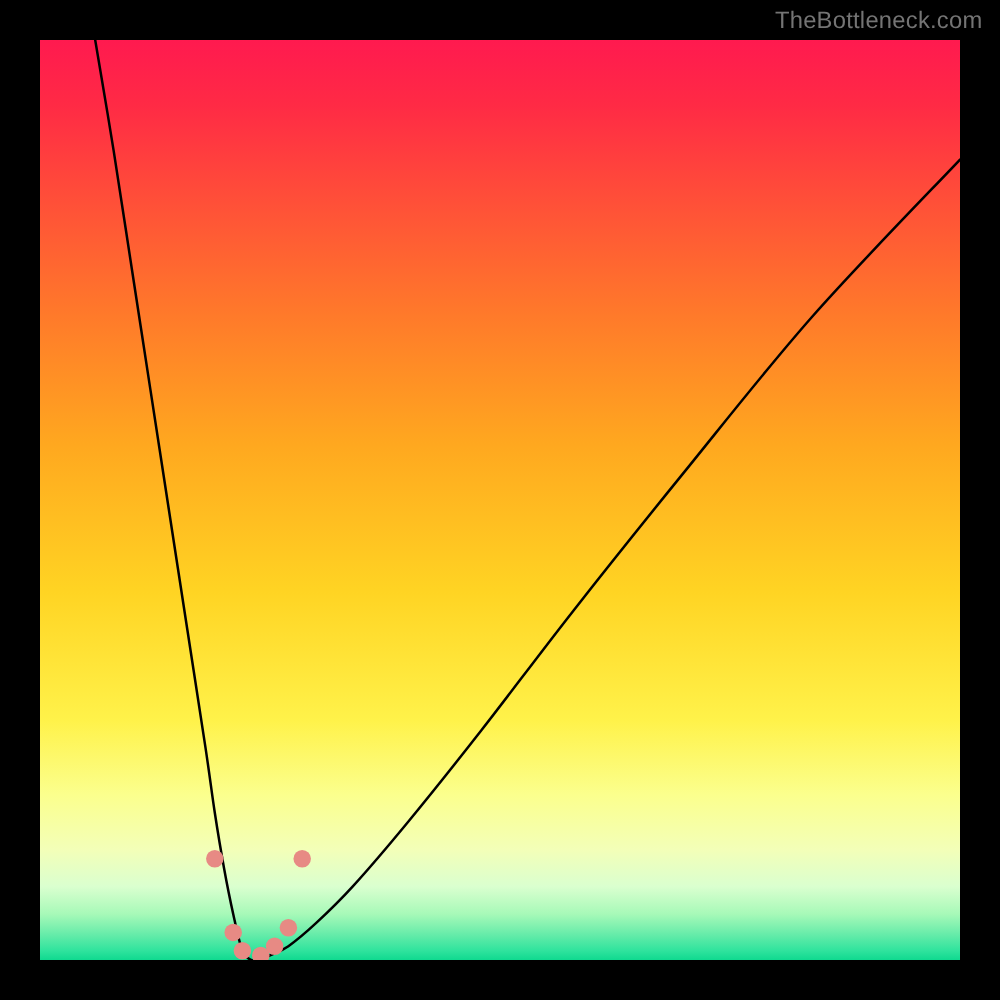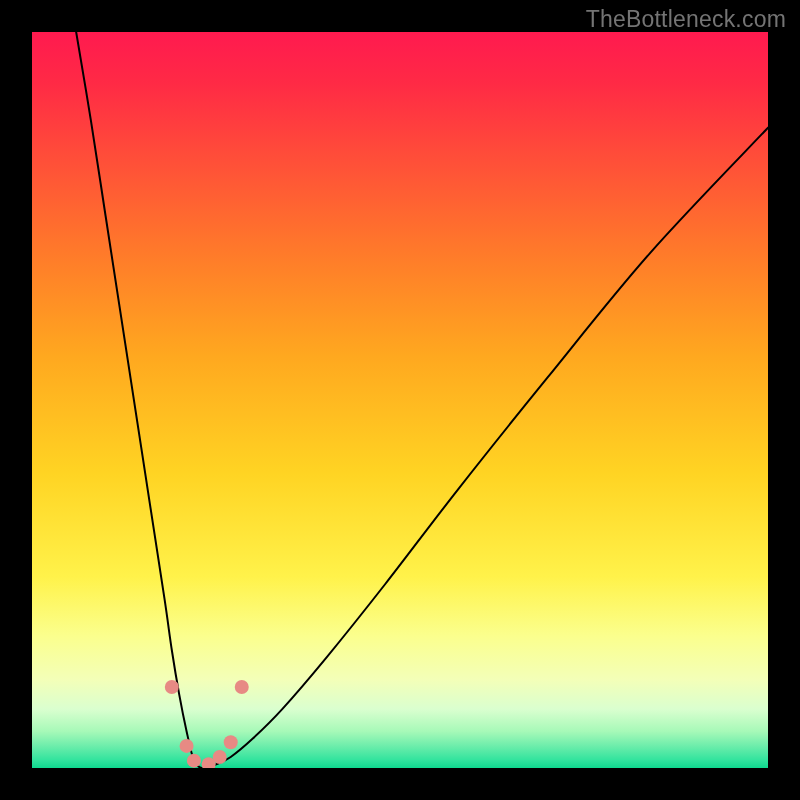--- a/index.html
+++ b/index.html
@@ -39,21 +39,21 @@
       #6dedab 97%,
       #2fe39d 99%,
       #0fd98f 100%
     );
   }
   .watermark {
     position: absolute;
     top: 6px;
     right: 14px;
     color: #747474;
-    font-size: 23px;
+    font-size: 19px;
     font-weight: 500;
     letter-spacing: 0.2px;
     user-select: none;
   }
   svg.curve {
     position: absolute;
     inset: 0;
     width: 736px;
     height: 736px;
   }

